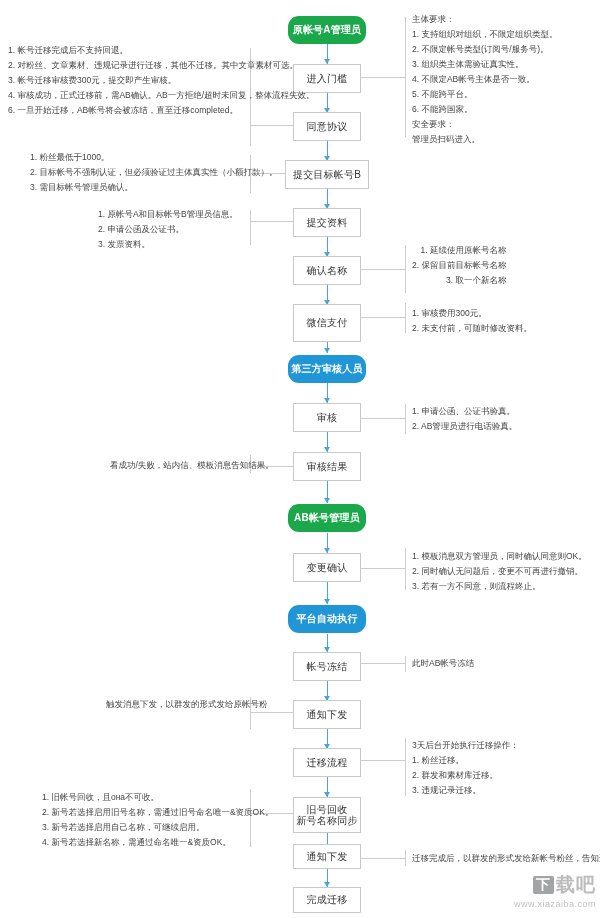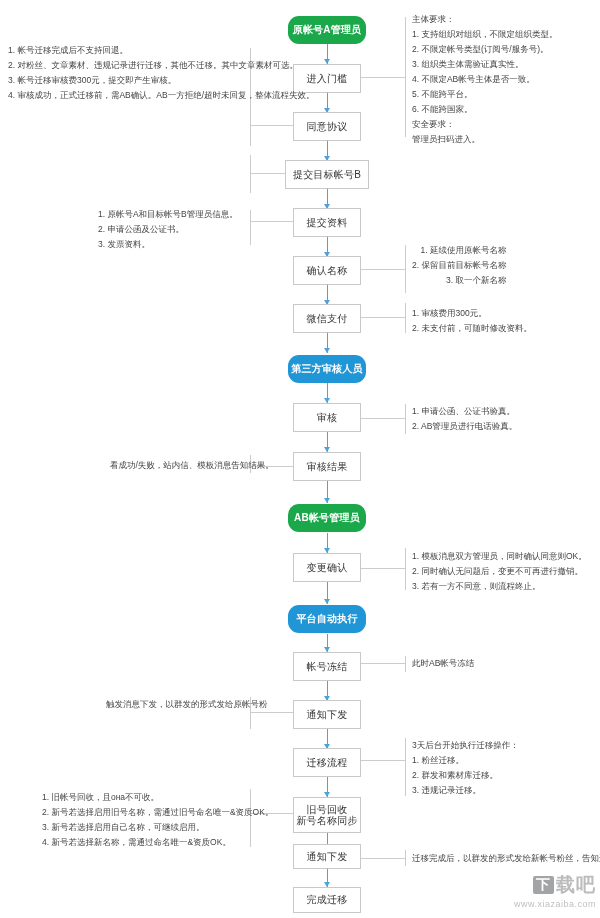--- a/index.html
+++ b/index.html
@@ -220,21 +220,21 @@
   <div class="node rect" style="left:293px; top:64px;  width:68px; height:29px;">进入门槛</div>
 
   <div class="node rect" style="left:293px; top:112px; width:68px; height:29px;">同意协议</div>
 
   <div class="node rect" style="left:285px; top:160px; width:84px; height:29px;">提交目标帐号B</div>
 
   <div class="node rect" style="left:293px; top:208px; width:68px; height:29px;">提交资料</div>
 
   <div class="node rect" style="left:293px; top:256px; width:68px; height:29px;">确认名称</div>
 
-  <div class="node rect" style="left:293px; top:304px; width:68px; height:29px;">微信支付</div>
+  <div class="node rect" style="left:293px; top:304px; width:68px; height:38px;">微信支付</div>
 
   <div class="node role blue" style="left:288px; top:355px; width:78px; height:28px;">第三方审核人员</div>
 
   <div class="node rect" style="left:293px; top:403px; width:68px; height:29px;">审核</div>
 
   <div class="node rect" style="left:293px; top:452px; width:68px; height:29px;">审核结果</div>
 
   <div class="node role green" style="left:288px; top:504px; width:78px; height:28px;">AB帐号管理员</div>
 
   <div class="node rect" style="left:293px; top:553px; width:68px; height:29px;">变更确认</div>
@@ -264,22 +264,28 @@
     <div>6. 不能跨国家。</div>
     <div>安全要求：</div>
     <div>管理员扫码进入。</div>
   </div>
 
   <div class="note left" style="left:8px; top:43px;">
     <div>1. 帐号迁移完成后不支持回退。</div>
     <div>2. 对粉丝、文章素材、违规记录进行迁移，其他不迁移。其中文章素材可选。</div>
     <div>3. 帐号迁移审核费300元，提交即产生审核。</div>
     <div>4. 审核成功，正式迁移前，需AB确认。AB一方拒绝/超时未回复，整体流程失效。</div>
-  </div>
-
+    <div>6. 一旦开始迁移，AB帐号将会被冻结，直至迁移completed。</div>
+  </div>
+
+  <div class="note left" style="left:30px; top:150px;">
+    <div>1. 粉丝最低于1000。</div>
+    <div>2. 目标帐号不强制认证，但必须验证过主体真实性（小额打款）。</div>
+    <div>3. 需目标帐号管理员确认。</div>
+  </div>
 
   <div class="note left" style="left:98px; top:207px;">
     <div>1. 原帐号A和目标帐号B管理员信息。</div>
     <div>2. 申请公函及公证书。</div>
     <div>3. 发票资料。</div>
   </div>
 
   <div class="note right" style="left:412px; top:243px;text-align:right;">
     <div>1. 延续使用原帐号名称</div>
     <div>2. 保留目前目标帐号名称</div>

